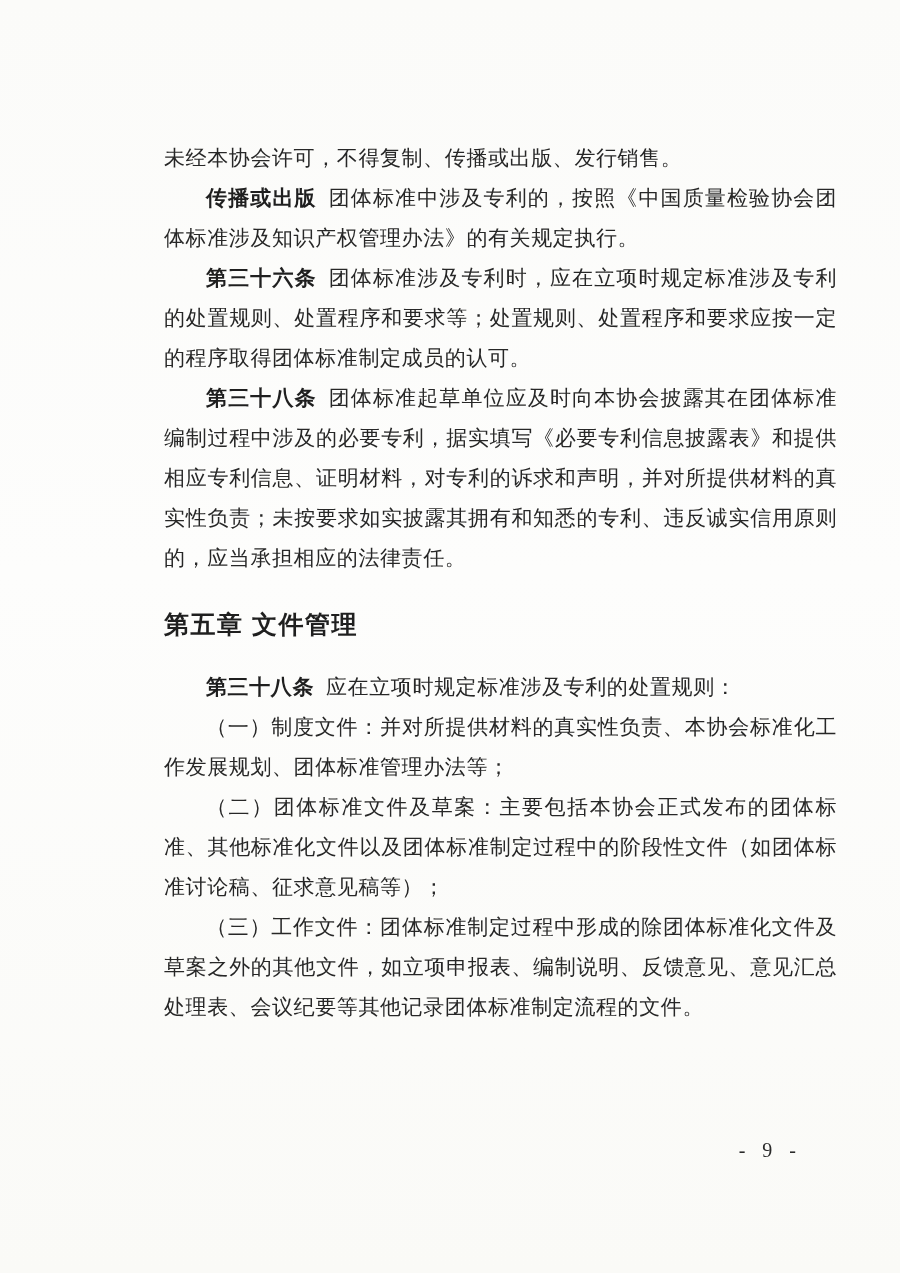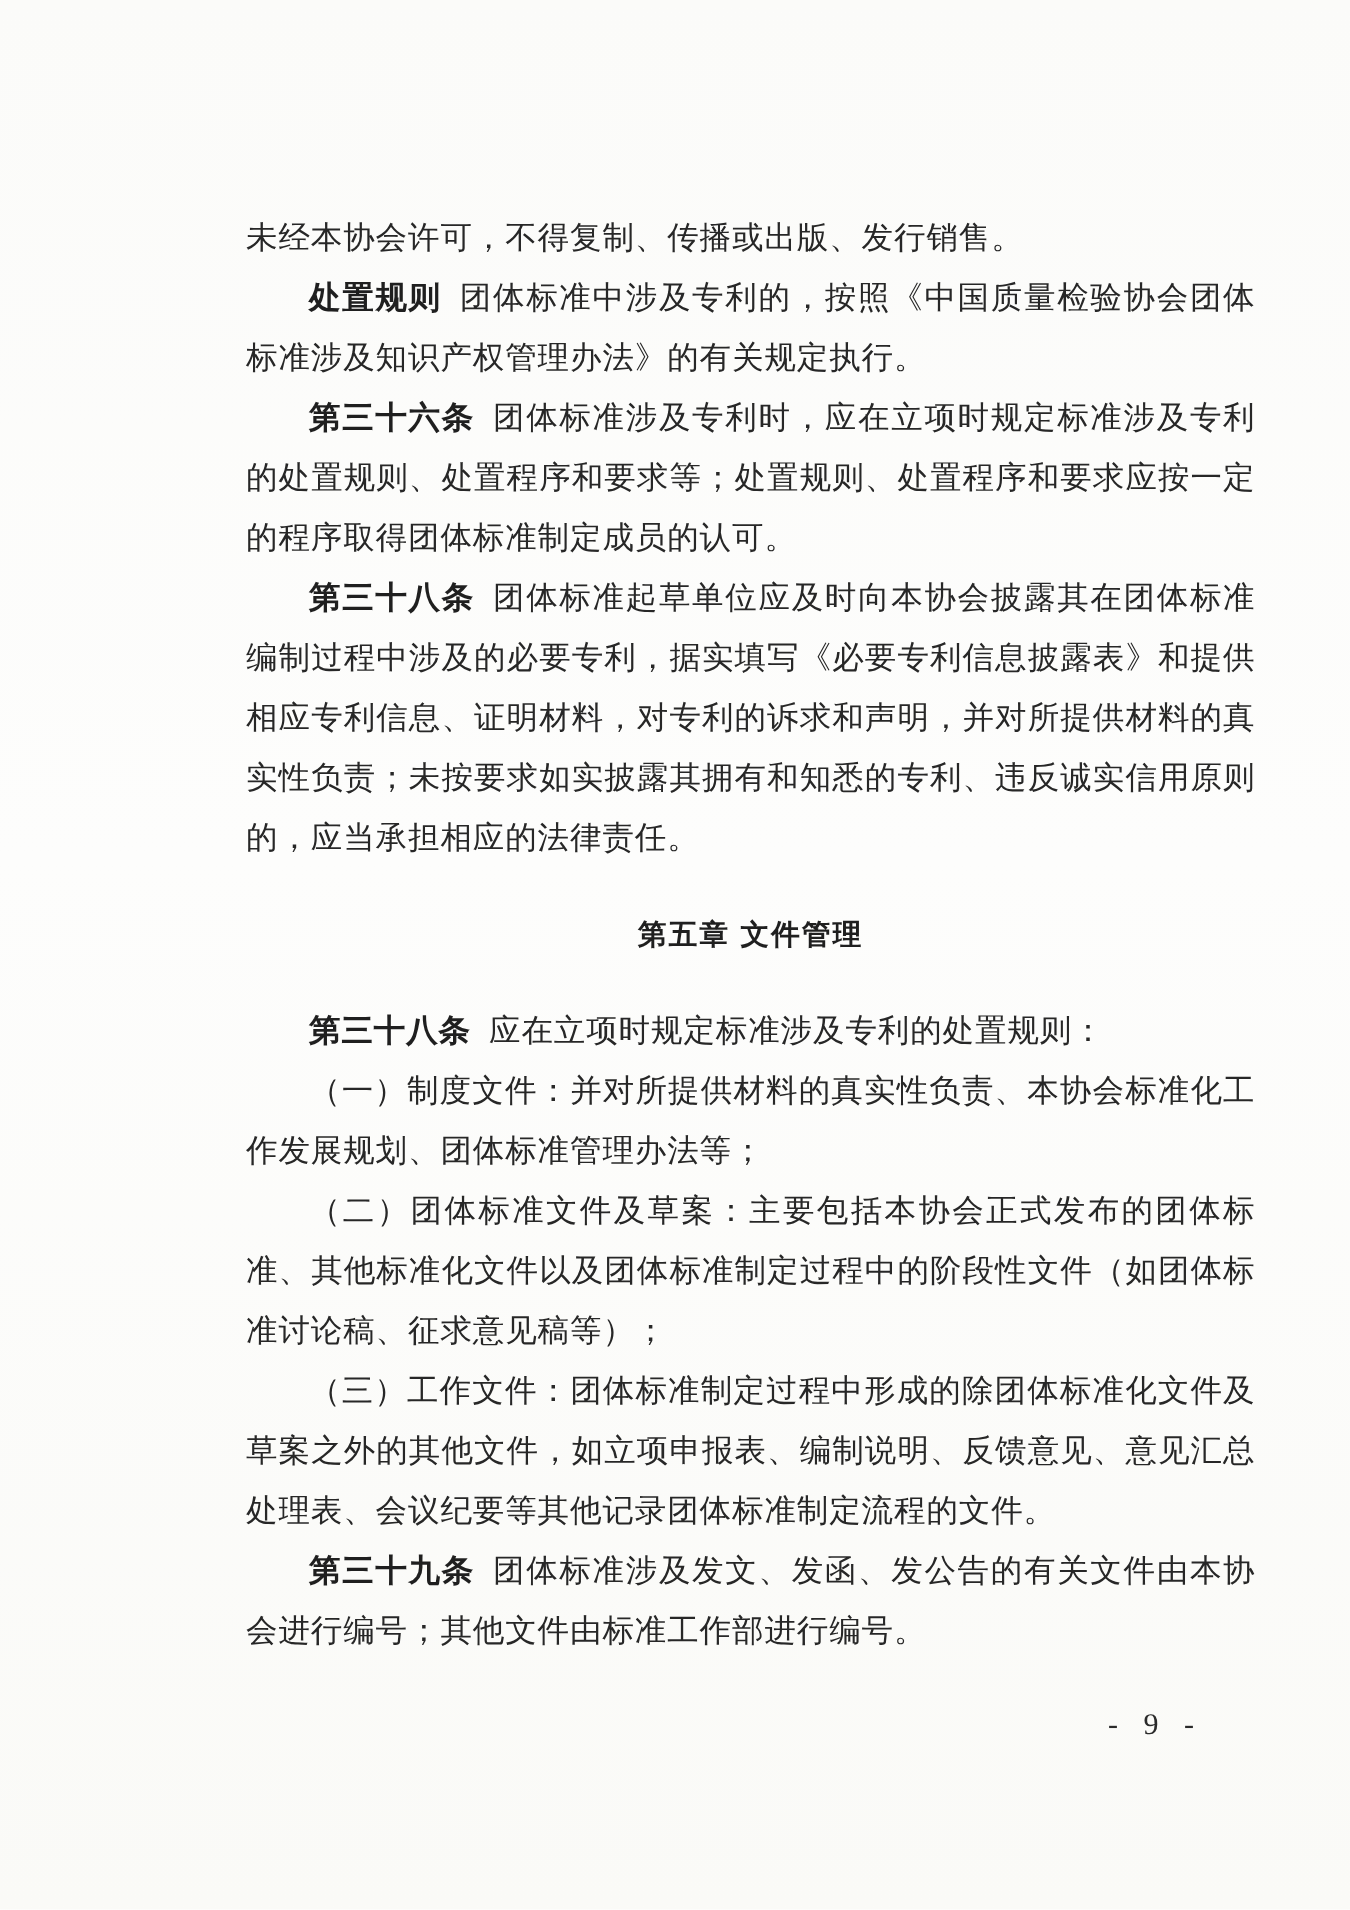--- a/index.html
+++ b/index.html
@@ -23,22 +23,22 @@
   .para { margin: 0; text-indent: 2em; }
   .para.no-indent { text-indent: 0; }
   .lead {
     font-weight: 700;
     margin-right: 12px;
     color: #1f1f1f;
   }
   .chapter {
     font-family: "Liberation Sans", "DejaVu Sans", sans-serif;
     font-weight: 700;
-    font-size: 19px; line-height: 40px;
-    text-align: center;
+    font-size: 25px; line-height: 40px;
+    text-align: left;
     letter-spacing: 1.5px;
     margin: 26px 0 23px 0;
     color: #1f1f1f;
   }
   .page-number {
     position: absolute;
     top: 1136px; right: 98px;
     font-family: "Liberation Serif", "DejaVu Serif", serif;
     font-size: 20px; line-height: 28px;
     letter-spacing: 6px;
@@ -46,33 +46,32 @@
     white-space: nowrap;
   }
 </style>
 </head>
 <body>
 
 <div class="content">
 
   <p class="para no-indent">未经本协会许可，不得复制、传播或出版、发行销售。</p>
 
-  <p class="para"><span class="lead">处置规则</span><span>团体标准中涉及专利的，按照《中国质量检验协会团体标准涉及知识产权管理办法》的有关规定执行。</span></p>
+  <p class="para"><span class="lead">传播或出版</span><span>团体标准中涉及专利的，按照《中国质量检验协会团体标准涉及知识产权管理办法》的有关规定执行。</span></p>
 
   <p class="para"><span class="lead">第三十六条</span><span>团体标准涉及专利时，应在立项时规定标准涉及专利的处置规则、处置程序和要求等；处置规则、处置程序和要求应按一定的程序取得团体标准制定成员的认可。</span></p>
 
   <p class="para"><span class="lead">第三十八条</span><span>团体标准起草单位应及时向本协会披露其在团体标准编制过程中涉及的必要专利，据实填写《必要专利信息披露表》和提供相应专利信息、证明材料，对专利的诉求和声明，并对所提供材料的真实性负责；未按要求如实披露其拥有和知悉的专利、违反诚实信用原则的，应当承担相应的法律责任。</span></p>
 
   <h2 class="chapter">第五章 文件管理</h2>
 
   <p class="para"><span class="lead">第三十八条</span><span>应在立项时规定标准涉及专利的处置规则：</span></p>
 
   <p class="para">（一）制度文件：并对所提供材料的真实性负责、本协会标准化工作发展规划、团体标准管理办法等；</p>
 
   <p class="para">（二）团体标准文件及草案：主要包括本协会正式发布的团体标准、其他标准化文件以及团体标准制定过程中的阶段性文件（如团体标准讨论稿、征求意见稿等）；</p>
 
   <p class="para">（三）工作文件：团体标准制定过程中形成的除团体标准化文件及草案之外的其他文件，如立项申报表、编制说明、反馈意见、意见汇总处理表、会议纪要等其他记录团体标准制定流程的文件。</p>
 
-  <p class="para"><span class="lead">第三十九条</span><span>团体标准涉及发文、发函、发公告的有关文件由本协会进行编号；其他文件由标准工作部进行编号。</span></p>
 
 </div>
 
 <div class="page-number">- 9 -</div>
 
 </body></html>

